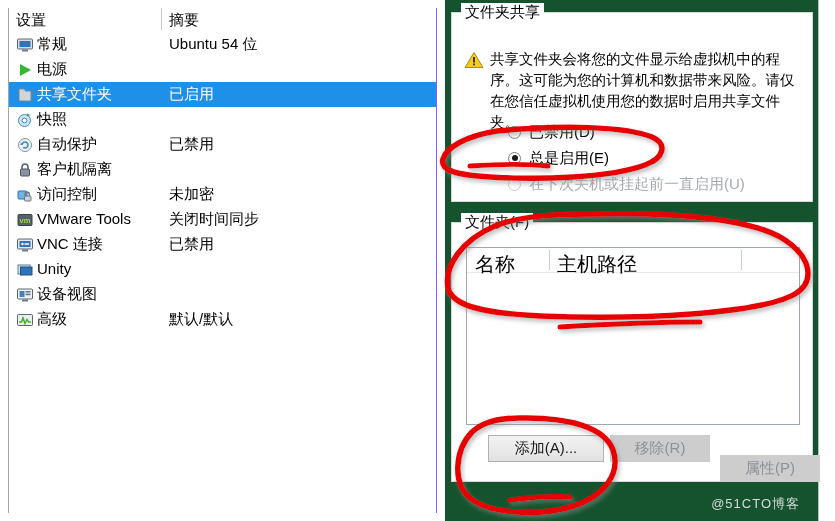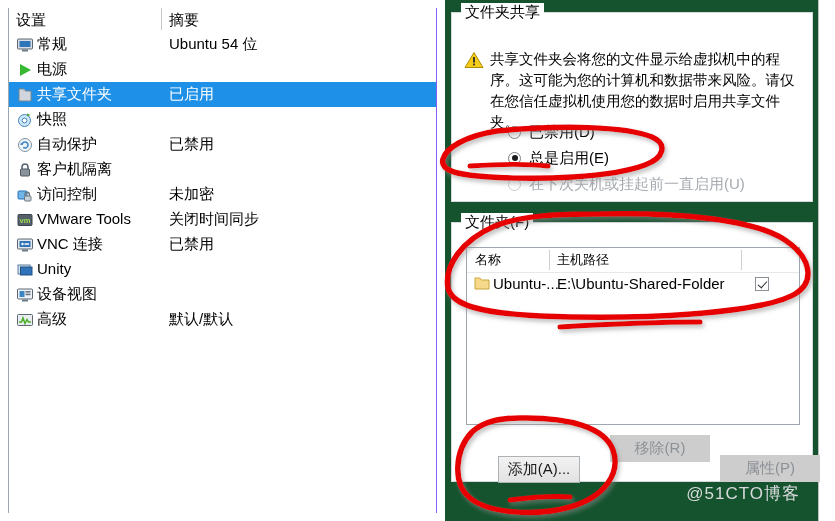--- a/index.html
+++ b/index.html
@@ -162,21 +162,21 @@
   }
   #ft-head {
     position: relative;
     height: 24px;
     background: #ffffff;
     border-bottom: 1px solid #e6e8ea;
   }
   #ft-head .th {
     position: absolute;
     top: 3px;
-    font-size: 13px;
+    font-size: 20px;
     color: #000000;
     white-space: nowrap;
   }
   #ft-head .th.n1 { left: 8px; }
   #ft-head .th.n2 { left: 90px; }
   .ft-vline {
     position: absolute;
     top: 2px;
     width: 1px; height: 20px;
     background: #ccd0d4;
@@ -233,34 +233,34 @@
     font-size: 15px;
     color: #1a1a1a;
     display: flex; align-items: center; justify-content: center;
     font-family: "Liberation Sans", "DejaVu Sans", sans-serif;
   }
   .btn.disabled {
     background: #cdcdcd;
     border-color: #cdcdcd;
     color: #8d9298;
   }
-  #btn-add { left: 46px; width: 82px; margin-top: 21px; }
+  #btn-add { left: 36px; width: 116px; }
   #btn-remove { left: 158px; width: 100px; }
   #btn-props { left: 268px; width: 100px; margin-top: 20px; }
 
   
   .annot {
     position: absolute;
     pointer-events: none;
   }
 
   #watermark {
     position: absolute;
-    right: 18px; bottom: 16px;
-    font-size: 17px;
+    right: 18px; bottom: 8px;
+    font-size: 13px;
     color: #d9dadc;
     white-space: nowrap;
     letter-spacing: 1px;
   }
 </style>
 </head>
 <body>
 
 <div id="root">
 
@@ -452,31 +452,20 @@
       <div class="legend">文件夹(F)</div>
 
       <div id="folder-table">
         <div id="ft-head">
           <div class="ft-vline v1"></div>
           <div class="ft-vline v2"></div>
           <div class="th n1">名称</div>
           <div class="th n2">主机路径</div>
         </div>
 
-        <div id="ft-row">
-          <span class="folder-icon">
-            <svg width="16" height="15" viewBox="0 0 16 15">
-                <path d="M1 2 h5 l1.5 2 H15 v9 H1 Z" fill="#f6d98a" stroke="#c9a43c"></path>
-                <path d="M1 2 h5 l1.5 2 H7 Z" fill="#e8c268"></path>
-              </svg>
-          </span>
-          <span class="cell-name">Ubuntu-...</span>
-          <span class="cell-path">E:\Ubuntu-Shared-Folder</span>
-          <span class="cell-check"></span>
-        </div>
       </div>
 
       <div class="btn" id="btn-add">添加(A)...</div>
       <div class="btn disabled" id="btn-remove">移除(R)</div>
       <div class="btn disabled" id="btn-props">属性(P)</div>
     </div>
 
     <div id="watermark">@51CTO博客</div>
   </div>
 

